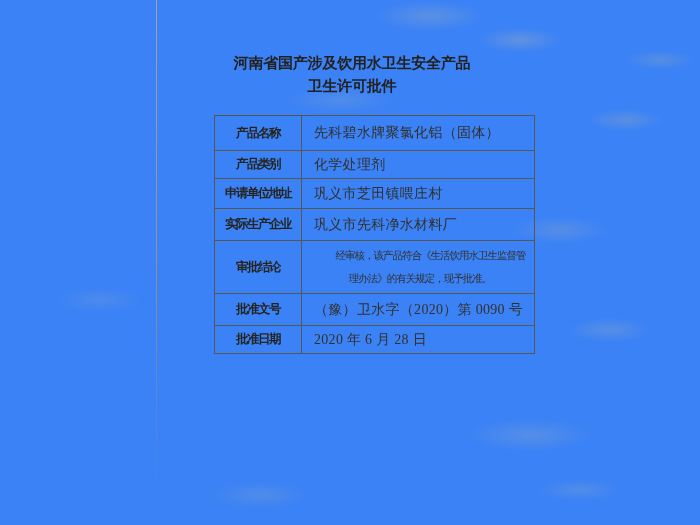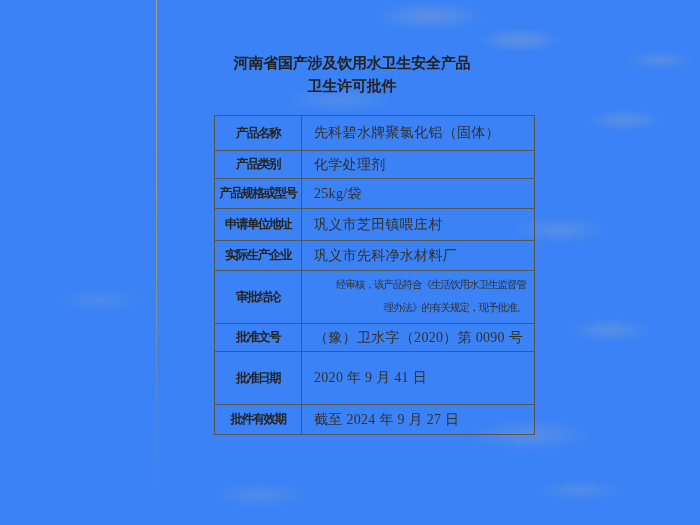--- a/index.html
+++ b/index.html
@@ -70,22 +70,21 @@
     padding:2px 6px 2px 12px;
     white-space:nowrap;
   }
   td.val.multi{
     white-space:normal;
     text-indent:2em;
     font-size:10.5px;
     letter-spacing:-1px;
     line-height:23px;
     padding:3px 8px 3px 12px;
-    text-align:right;
-    font-family:Liberation Mono, monospace;
+    text-align:center;
   }
   
   tr:nth-child(1){height:35px;}
   tr:nth-child(2){height:28px;}
   tr:nth-child(3){height:30px;}
   tr:nth-child(4){height:32px;}
   tr:nth-child(5){height:30px;}
   tr:nth-child(6){height:32px;}
   tr:nth-child(7){height:28px;}
   tr:nth-child(8){height:53px;}
@@ -109,42 +108,34 @@
     <tbody>
       <tr>
         <td class="lbl">产品名称</td>
         <td class="val">先科碧水牌聚氯化铝（固体）</td>
       </tr>
       <tr>
         <td class="lbl">产品类别</td>
         <td class="val">化学处理剂</td>
       </tr>
       <tr>
-        <td class="lbl">产品规格或型号</td>
-        <td class="val">25kg/袋</td>
-      </tr>
-      <tr>
         <td class="lbl">申请单位地址</td>
         <td class="val">巩义市芝田镇喂庄村</td>
       </tr>
       <tr>
         <td class="lbl">实际生产企业</td>
         <td class="val">巩义市先科净水材料厂</td>
       </tr>
       <tr>
         <td class="lbl">审批结论</td>
         <td class="val multi">经审核，该产品符合《生活饮用水卫生监督管理办法》的有关规定，现予批准。</td>
       </tr>
       <tr>
         <td class="lbl">批准文号</td>
         <td class="val">（豫）卫水字（2020）第 0090 号</td>
       </tr>
       <tr>
         <td class="lbl">批准日期</td>
-        <td class="val">2020 年 9 月 41 日</td>
-      </tr>
-      <tr>
-        <td class="lbl">批件有效期</td>
-        <td class="val">截至 2024 年 9 月 27 日</td>
+        <td class="val">2020 年 6 月 28 日</td>
       </tr>
     </tbody>
   </table>
 </div>
 
 </body></html>

